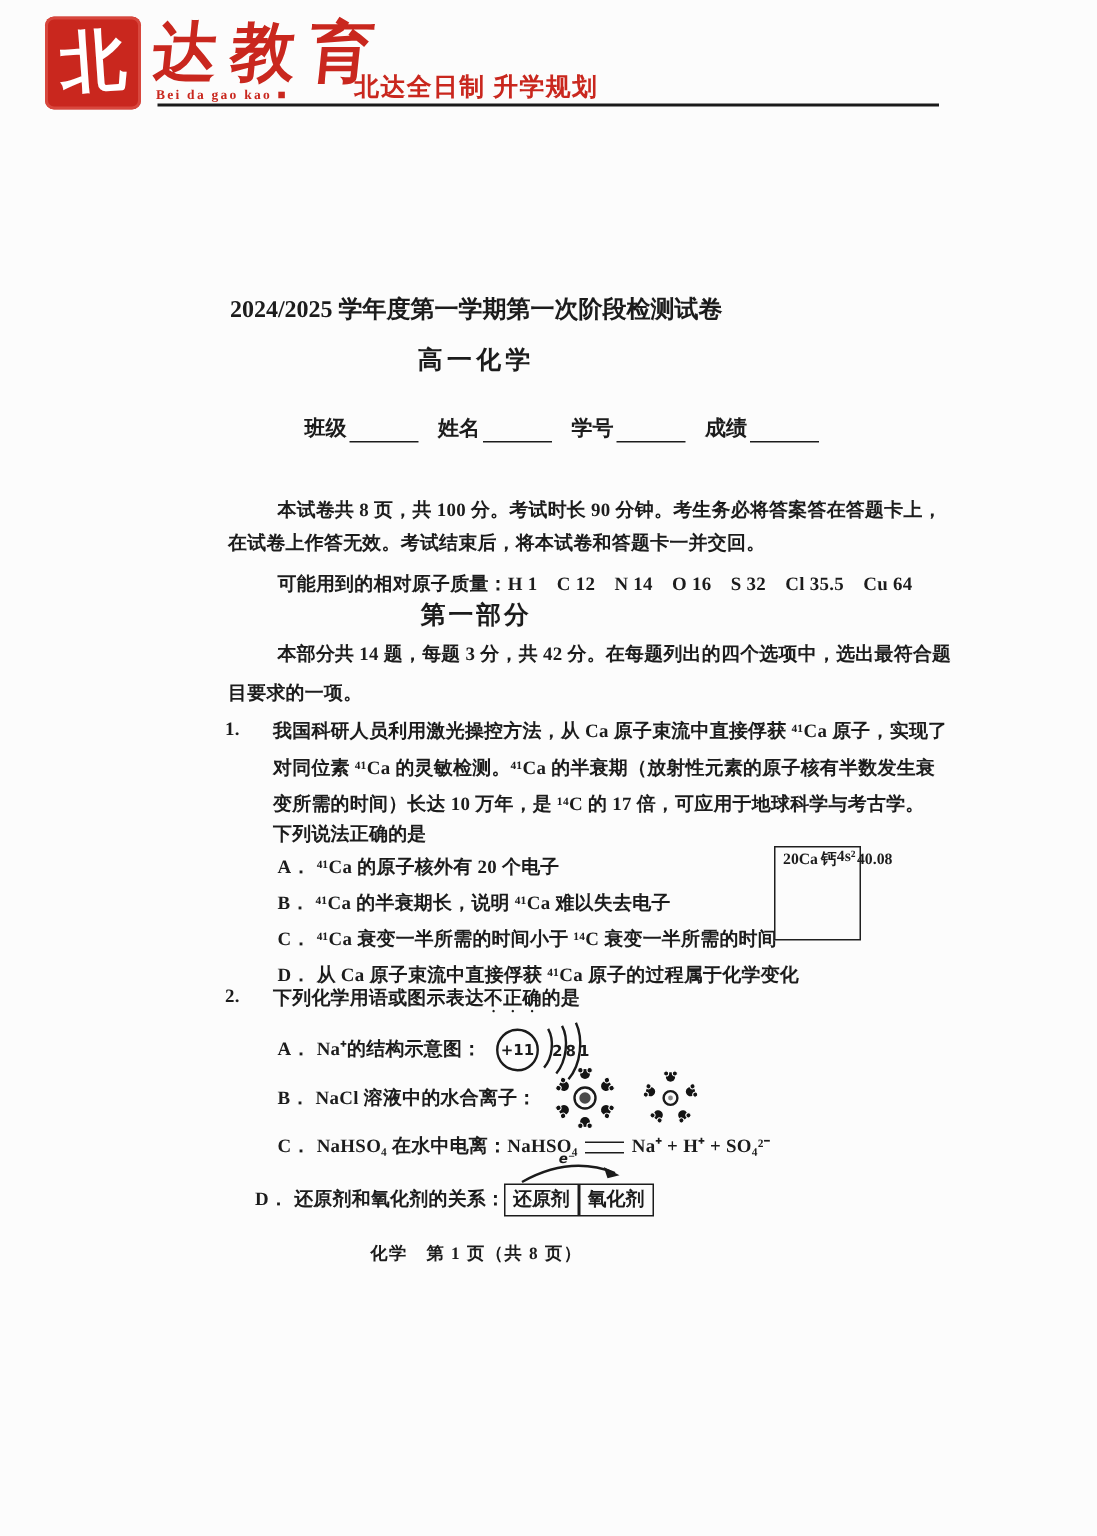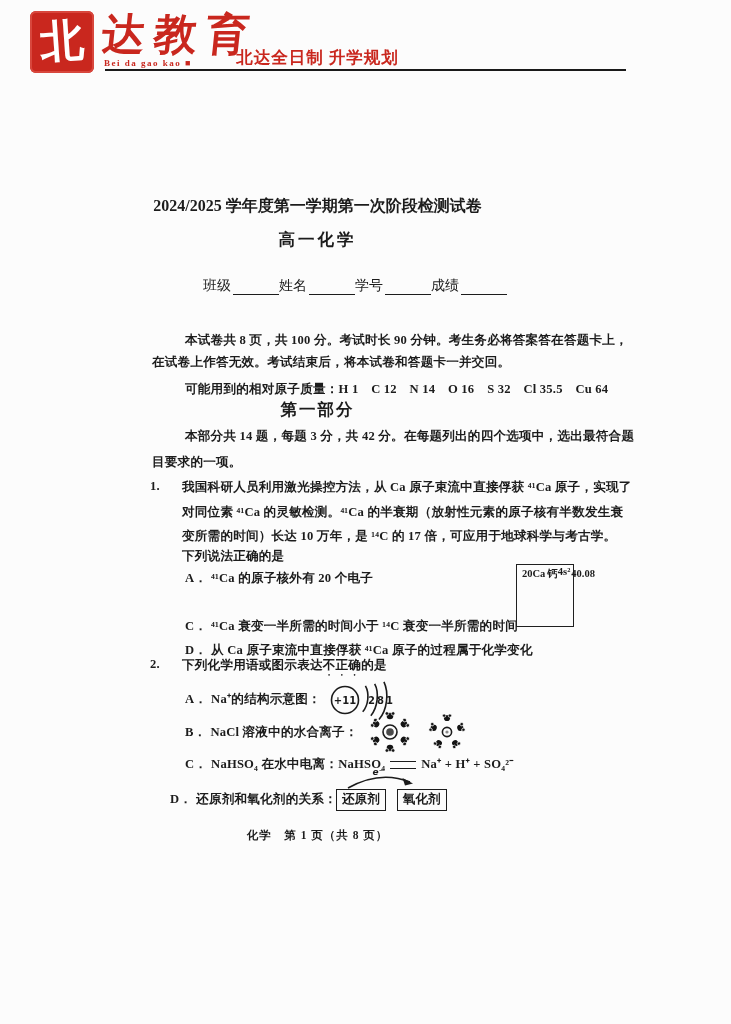--- a/index.html
+++ b/index.html
@@ -24,21 +24,21 @@
   .brand-sub { left:104px; top:58px; font-size:9px; font-weight:700; color:#c9271e; letter-spacing:1.5px; }
   .slogan { top:47px; font-size:16.5px; font-weight:700; color:#c9271e; letter-spacing:1px; }
   .header-rule { left:105px; top:69px; width:521px; height:2.2px; background:#1a1a1a; }
 
   
   .title { top:196px; font-size:16px; font-weight:700; }
   .subject { top:229px; font-size:16.5px; font-weight:700; letter-spacing:3px; }
   .part-heading { top:399px; font-size:16.5px; font-weight:700; letter-spacing:2px; }
 
   
-  .fields { left:203px; top:277px; display:flex; font-size:14px; font-weight:400; }
+  .fields { left:203px; top:277px; display:flex; gap:13px; font-size:14px; font-weight:700; }
   .field { display:flex; align-items:flex-end; }
   .blank { display:inline-block; width:46px; border-bottom:1.6px solid #1c1c1c; height:14px; margin-left:2px; }
 
   
   .q-letter { margin-right:4px; }
   .emph { -webkit-text-emphasis:filled dot #1c1c1c; text-emphasis:filled dot #1c1c1c;
           -webkit-text-emphasis-position:under right; text-emphasis-position:under right; }
 
   
   .element-cell {
@@ -48,21 +48,21 @@
   }
   .ec-r1 { display:flex; justify-content:space-between; padding:0 2px; }
   .ec-r2 { text-align:center; }
   .ec-r3 { text-align:right; padding-right:1px; margin-top:-2px; }
   .ec-r4 { text-align:center; }
 
   .optrow { display:flex; align-items:center; }
   .dbl { display:inline-block; width:26px; height:6px; border-top:1.6px solid #1c1c1c;
          border-bottom:1.6px solid #1c1c1c; margin:0 5px; vertical-align:middle; }
   .dbox { border:1.8px solid #1c1c1c; padding:1px 5px 2px 5px; font-size:12.6px; font-weight:700; }
-  .dboxes { left:336px; top:789px; display:flex; gap:11px; }
+  .dboxes { left:336px; top:789px; display:flex; }
 
   svg .ln { fill:none; stroke:#1b1b1b; stroke-width:1.6; }
   svg text { font-family:"DejaVu Sans", sans-serif; fill:#1b1b1b; font-weight:700; }
   svg .wb { fill:#141414; }
   svg .ws { fill:#141414; stroke:#fff; stroke-width:.7; }
 
   .footer { top:828px; font-size:11.5px; font-weight:700; letter-spacing:1px; }
 </style>
 </head>
 <body>
@@ -110,20 +110,23 @@
   <div class="abs txt" style="left:152px; top:454px;">目要求的一项。</div>
 
   <div class="abs txt" style="left:150px; top:479px;">1.</div>
   <div class="abs txt" style="left:182px; top:479px;">我国科研人员利用激光操控方法，从 Ca 原子束流中直接俘获 ⁴¹Ca 原子，实现了</div>
   <div class="abs txt" style="left:182px; top:504px;">对同位素 ⁴¹Ca 的灵敏检测。⁴¹Ca 的半衰期（放射性元素的原子核有半数发生衰</div>
   <div class="abs txt" style="left:182px; top:528px;">变所需的时间）长达 10 万年，是 ¹⁴C 的 17 倍，可应用于地球科学与考古学。</div>
   <div class="abs txt" style="left:182px; top:548px;">下列说法正确的是</div>
 
   <div class="abs txt" style="left:185px; top:570px;">
     <span class="q-letter">A．</span><span>⁴¹Ca 的原子核外有 20 个电子</span>
+  </div>
+  <div class="abs txt" style="left:185px; top:594px;">
+    <span class="q-letter">B．</span><span>⁴¹Ca 的半衰期长，说明 ⁴¹Ca 难以失去电子</span>
   </div>
   <div class="abs txt" style="left:185px; top:618px;">
     <span class="q-letter">C．</span><span>⁴¹Ca 衰变一半所需的时间小于 ¹⁴C 衰变一半所需的时间</span>
   </div>
   <div class="abs txt" style="left:185px; top:642px;text-align:center;">
     <span class="q-letter">D．</span><span>从 Ca 原子束流中直接俘获 ⁴¹Ca 原子的过程属于化学变化</span>
   </div>
 
   <div class="abs element-cell">
     <div class="ec-r1">

